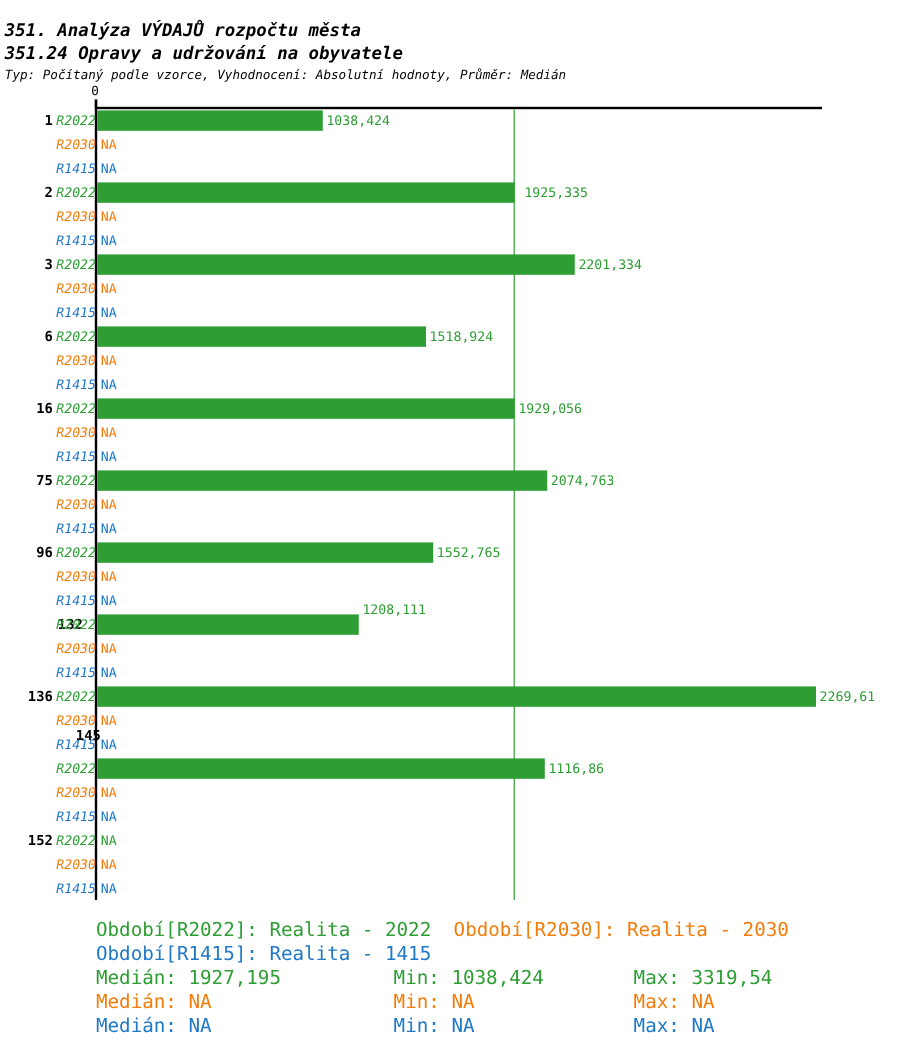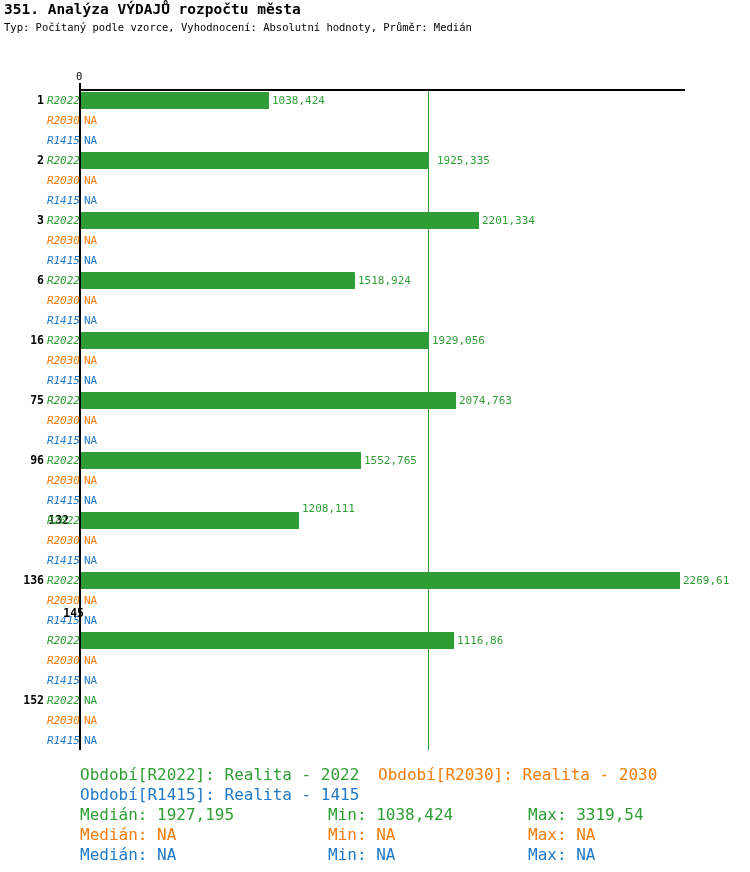--- a/index.html
+++ b/index.html
@@ -3,21 +3,21 @@
 <meta charset="utf-8">
 <style>
   html,body{margin:0;padding:0;background:#ffffff;}
   body{
     width:750px;height:872px;position:relative;overflow:hidden;
     font-family:"DejaVu Sans Mono","Liberation Mono",monospace;
     color:#000;
     -webkit-font-smoothing:none;
   }
   
-  #titles{position:absolute;left:4px;top:0;}
+  #titles{position:absolute;left:4px;top:17px;font-style:italic;}
   .title1{font-size:14.5px;font-weight:bold;line-height:19px;white-space:nowrap;}
   .title2{font-size:14.5px;font-weight:bold;line-height:19px;white-space:nowrap;}
   .subtitle{font-size:10.5px;line-height:16px;white-space:nowrap;}
 
   
   #plot{position:absolute;left:0;top:0;width:750px;height:872px;}
   #axis-h{position:absolute;left:80px;top:89px;width:605px;height:2px;background:#000;}
   #axis-v{position:absolute;left:79px;top:83px;width:2px;height:667px;background:#000;}
   #axis-tick0{position:absolute;left:79px;top:83px;width:2px;height:7px;background:#000;}
   #zero-label{position:absolute;left:76px;top:70px;font-size:10.5px;line-height:12px;}
@@ -38,20 +38,21 @@
 
   
   #footer{position:absolute;left:0;top:0;width:750px;}
   .foot{position:absolute;font-size:16px;line-height:14px;white-space:nowrap;}
 </style>
 </head>
 <body>
 
 <div id="titles">
   <div class="title1">351. Analýza VÝDAJŮ rozpočtu města</div>
+  <div class="title2">351.24 Opravy a udržování na obyvatele</div>
   <div class="subtitle">Typ: Počítaný podle vzorce, Vyhodnocení: Absolutní hodnoty, Průměr: Medián</div>
 </div>
 
 <div id="plot">
   <div id="zero-label">0</div>
   <div id="axis-h"></div>
   <div id="axis-v"></div>
   <div id="axis-tick0"></div>
   <div id="median-line" style="left: 428px;"></div>
   <div id="rows">

